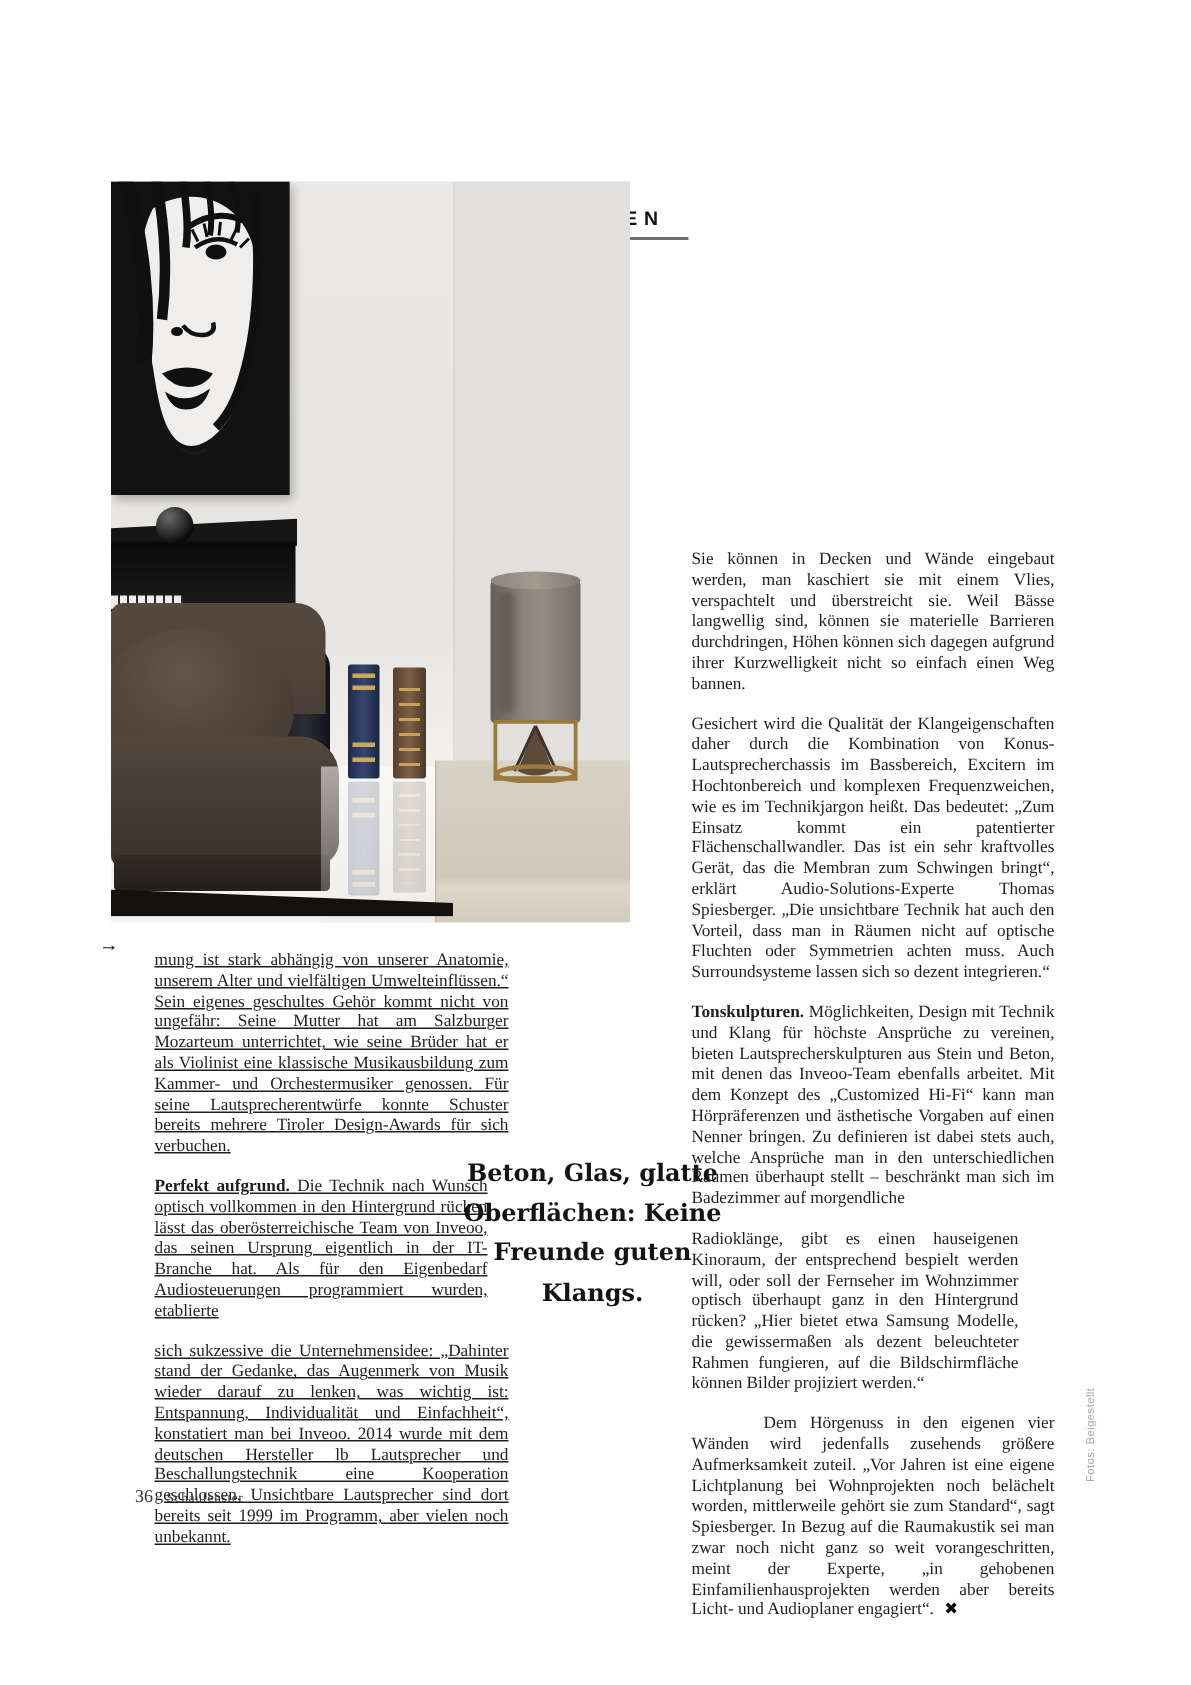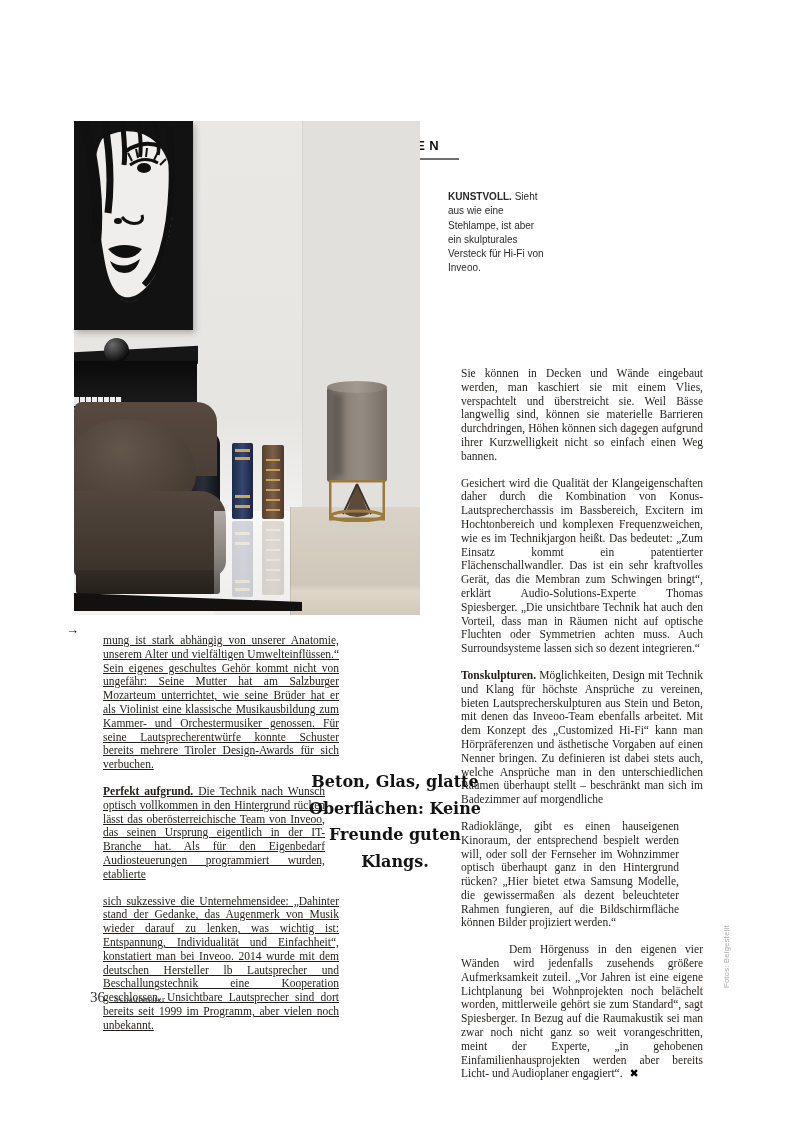--- a/index.html
+++ b/index.html
@@ -72,21 +72,21 @@
   .gap-top{margin-top:8px !important;}
   .narrow-r{margin-left:50px;width:218px;}
   .indent-first{text-indent:48px;}
   .arrow{position:absolute;left:66px;top:622px;font-size:13px;color:#111;}
   .end-mark{font-size:11px;letter-spacing:0;margin-left:4px;color:#000;}
   
   .pull-quote{position:absolute;left:301px;top:749px;width:188px;text-align:center;
       font-family:"DejaVu Serif",serif;font-weight:bold;font-size:16px;line-height:26.5px;color:#131313;margin-top:20px;}
   
   .footer{position:absolute;left:90px;top:988px;color:#333;}
-  .page-num{font-size:15px;text-align:center;}
+  .page-num{font-size:12px;text-align:center;}
   .mag-name{font-size:9px;letter-spacing:0.4px;margin-left:9px;margin-top:28px;}
   .credit{position:absolute;left:722px;top:893px;height:95px;writing-mode:vertical-rl;transform:rotate(180deg);
       font-family:"Liberation Sans",sans-serif;font-size:7.5px;color:#a9a9a9;letter-spacing:0.3px;}
 </style>
 </head>
 <body>
 
 <div class="page">
 
   <div class="section-title">WOHNEN</div>
@@ -142,24 +142,20 @@
     <div class="speaker-base">
       <svg viewBox="0 0 56 42" width="56" height="42">
         <rect x="1" y="1" width="54" height="38" fill="none" stroke="#9a7a3f" stroke-width="3"></rect>
         <path d="M28,4 L40,34 Q28,40 16,34 Z" fill="#5d4a38"></path>
         <path d="M28,4 L14,34 M28,4 L42,34" stroke="#3f3329" stroke-width="2"></path>
         <ellipse cx="28" cy="36" rx="26" ry="5" fill="none" stroke="#9a7a3f" stroke-width="3"></ellipse>
       </svg>
     </div>
   </div>
 
-  <div class="caption">
-    <span class="lead">KUNSTVOLL.</span>
-    <span>Sieht aus wie eine Stehlampe, ist aber ein skulpturales Versteck für Hi-Fi von Inveoo.</span>
-  </div>
 
   <div class="arrow">→</div>
 
   <div class="col-left bodytext">
     <p>mung ist stark abhängig von unserer Anatomie, unserem Alter und vielfältigen Umwelteinflüssen.“ Sein eigenes geschultes Gehör kommt nicht von ungefähr: Seine Mutter hat am Salzburger Mozarteum unterrichtet, wie seine Brüder hat er als Violinist eine klassische Musikausbildung zum Kammer- und Orchestermusiker genossen. Für seine Lautsprecherentwürfe konnte Schuster bereits mehrere Tiroler Design-Awards für sich verbuchen.</p>
     <p class="narrow-l gap-top">
       <span class="lead-in">Perfekt aufgrund.</span>
       <span>Die Technik nach Wunsch optisch vollkommen in den Hintergrund rücken lässt das oberösterreichische Team von Inveoo, das seinen Ursprung eigentlich in der IT-Branche hat. Als für den Eigenbedarf Audiosteuerungen programmiert wurden, etablierte</span>
     </p>
     <p>sich sukzessive die Unternehmensidee: „Dahinter stand der Gedanke, das Augenmerk von Musik wieder darauf zu lenken, was wichtig ist: Entspannung, Individualität und Einfachheit“, konstatiert man bei Inveoo. 2014 wurde mit dem deutschen Hersteller lb Lautsprecher und Beschallungstechnik eine Kooperation geschlossen. Unsichtbare Lautsprecher sind dort bereits seit 1999 im Programm, aber vielen noch unbekannt.</p>

